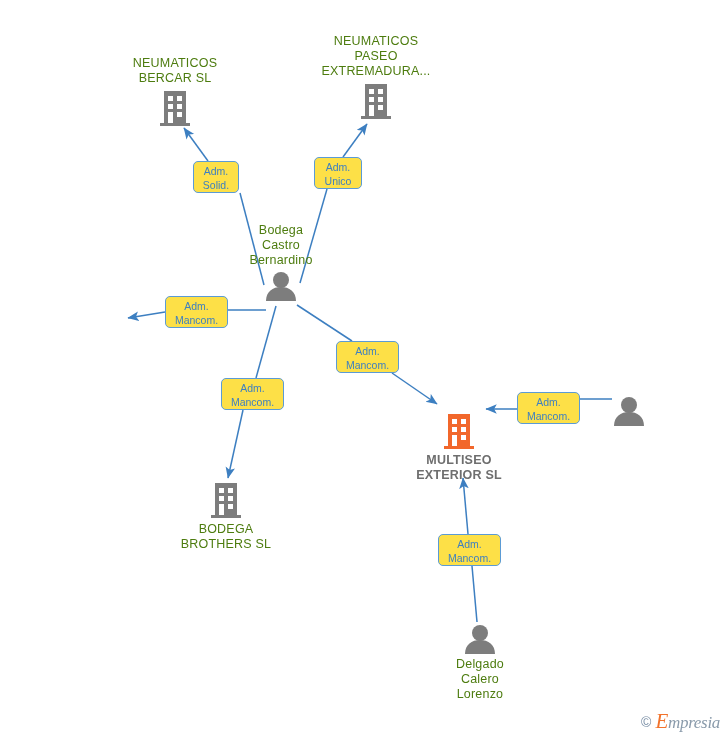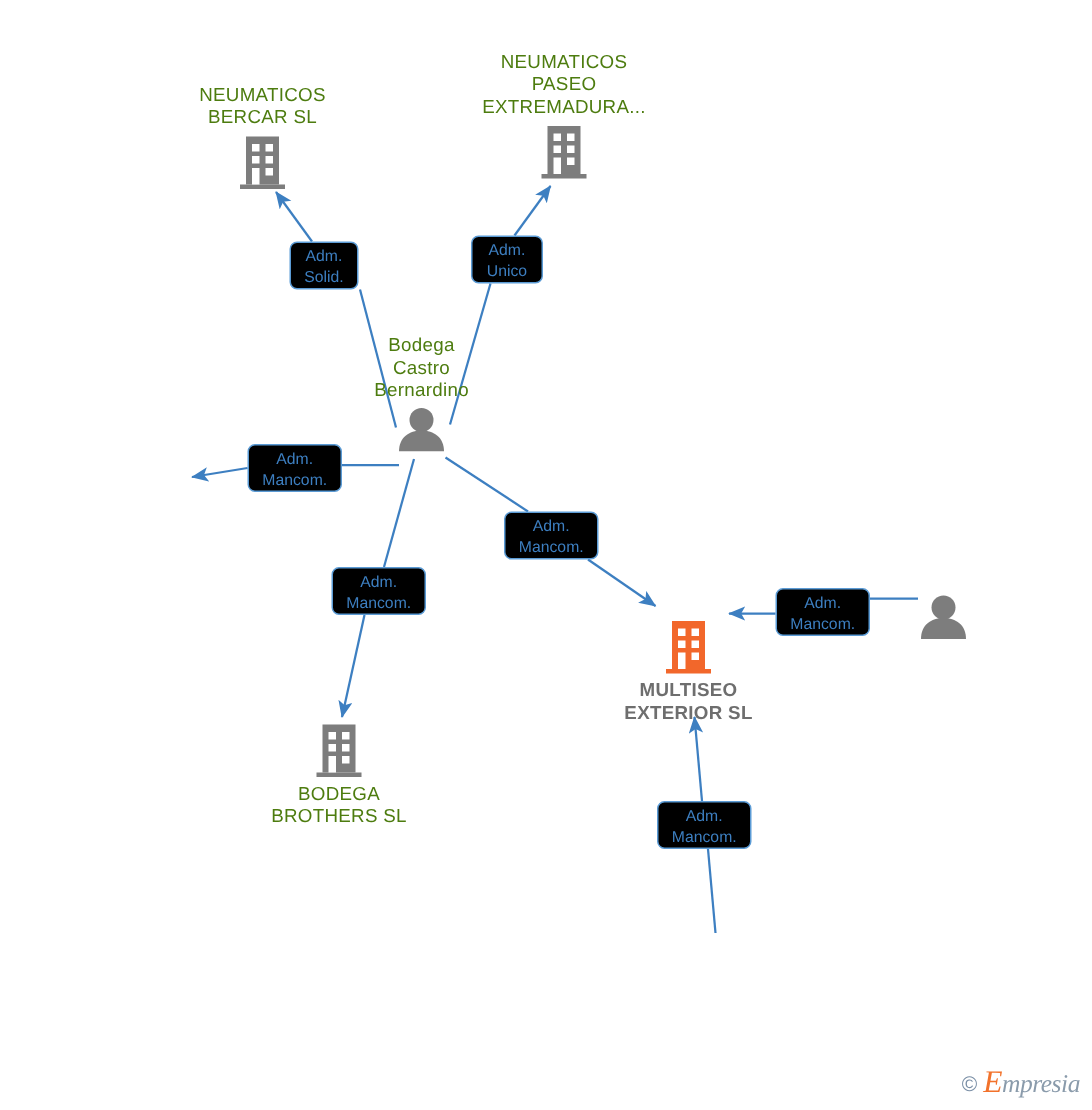--- a/index.html
+++ b/index.html
@@ -60,21 +60,21 @@
   .icon-wrap svg {
     display: inline-block;
   }
 
   
   .rel {
     position: absolute;
     box-sizing: border-box;
     border: 1.3px solid #5b9bd5;
     border-radius: 5px;
-    background: #000000;
+    background: #fde047;
     color: #3d7fc1;
     font-size: 10.5px;
     line-height: 13.5px;
     text-align: center;
     padding-top: 3px;
     z-index: 8;
     white-space: pre-line;
   }
 
   
@@ -223,20 +223,31 @@
         <rect x="9" y="15" width="5" height="5" fill="#ffffff"></rect>
         <rect x="18" y="15" width="5" height="5" fill="#ffffff"></rect>
         <rect x="9" y="23" width="5" height="11" fill="#ffffff"></rect>
         <rect x="18" y="23" width="5" height="5" fill="#ffffff"></rect>
       </svg>
     </span>
     <div class="node-label below">BODEGA
 BROTHERS  SL</div>
   </div>
 
+  <div class="node" style="left:480px; top:624px;">
+    <span class="icon-wrap">
+      <svg width="34" height="30" viewBox="0 0 34 30">
+        <circle cx="17" cy="9" r="8" fill="#7d7d7d"></circle>
+        <path d="M2,30 C2,20.5 8.8,16 17,16 C25.2,16 32,20.5 32,30 z" fill="#7d7d7d"></path>
+      </svg>
+    </span>
+    <div class="node-label below">Delgado
+Calero
+Lorenzo</div>
+  </div>
 
   <div class="rel" style="left:193px; top:161px; width:46px; height:32px;">Adm.
 Solid.</div>
 
   <div class="rel" style="left:314px; top:157px; width:48px; height:32px;">Adm.
 Unico</div>
 
   <div class="rel" style="left:165px; top:296px; width:63px; height:32px;">Adm.
 Mancom.</div>
 

